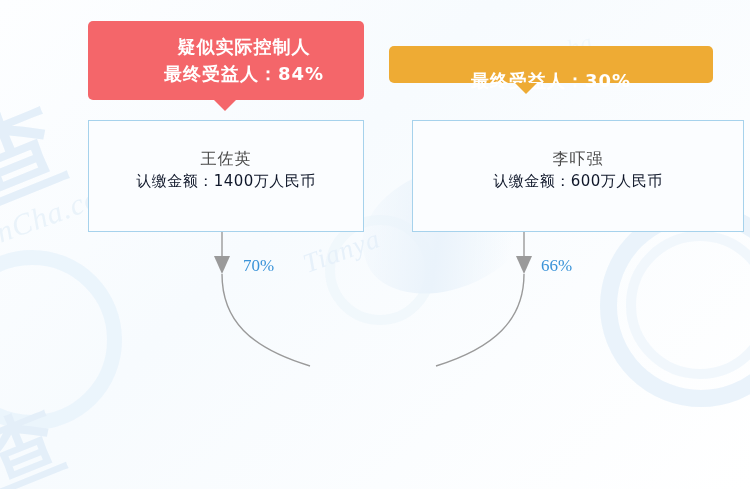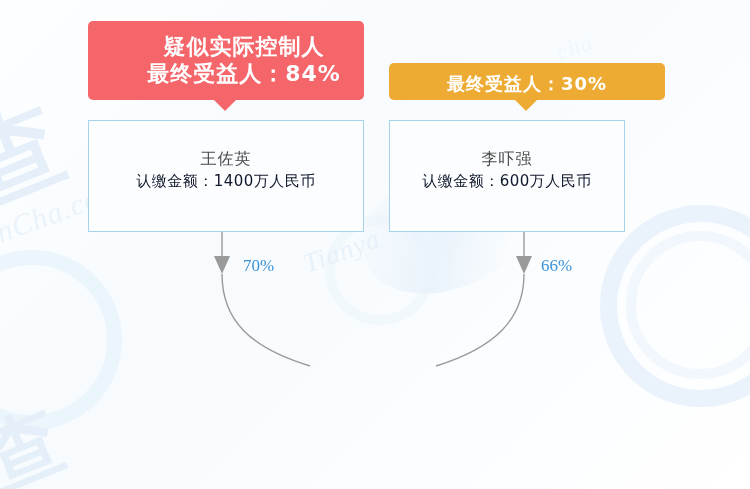--- a/index.html
+++ b/index.html
@@ -123,50 +123,50 @@
     border-left: 11px solid transparent;
     border-right: 11px solid transparent;
   }
 
   #badge-red {
     left: 88px; top: 21px;
     width: 276px; height: 79px;
     background: #f4666a;
     padding-top: 12px;
   }
-  #badge-red .bline { font-size: 22px; line-height: 27px; padding-left: 36px; }
+  #badge-red .bline { font-size: 18px; line-height: 27px; padding-left: 36px; }
   #badge-red .badge-tail {
     left: 126px; top: 79px;
     border-top: 11px solid #f4666a;
   }
 
   #badge-orange {
-    left: 389px; top: 63px;
-    width: 276px; height: 37px;
+    left: 389px; top: 46px;
+    width: 324px; height: 37px;
     background: #eeab34;
-    padding-top: 8px;
+    padding-top: 22px;
   }
   #badge-orange .bline { font-size: 18px; line-height: 26px; }
   #badge-orange .badge-tail {
     left: 126px; top: 37px;
     border-top: 11px solid #eeab34;
   }
 
   
   .person-box {
     position: absolute;
     z-index: 2;
     box-sizing: border-box;
     border: 1.5px solid #a6d2ec;
     background: #fbfdff;
     text-align: center;
     font-family: "DejaVu Sans", "Liberation Sans", sans-serif;
   }
   #person-left  { left: 88px;  top: 120px; width: 276px; height: 112px; }
-  #person-right { left: 389px; top: 120px; width: 236px; height: 112px; }
+  #person-right { left: 412px; top: 120px; width: 332px; height: 112px; }
   .person-name {
     font-size: 16px;
     color: #4a4a4a;
     margin-top: 28px;
     letter-spacing: 1px;
   }
   .person-capital {
     font-size: 15px;
     color: #0f172a;
     margin-top: 2px;

